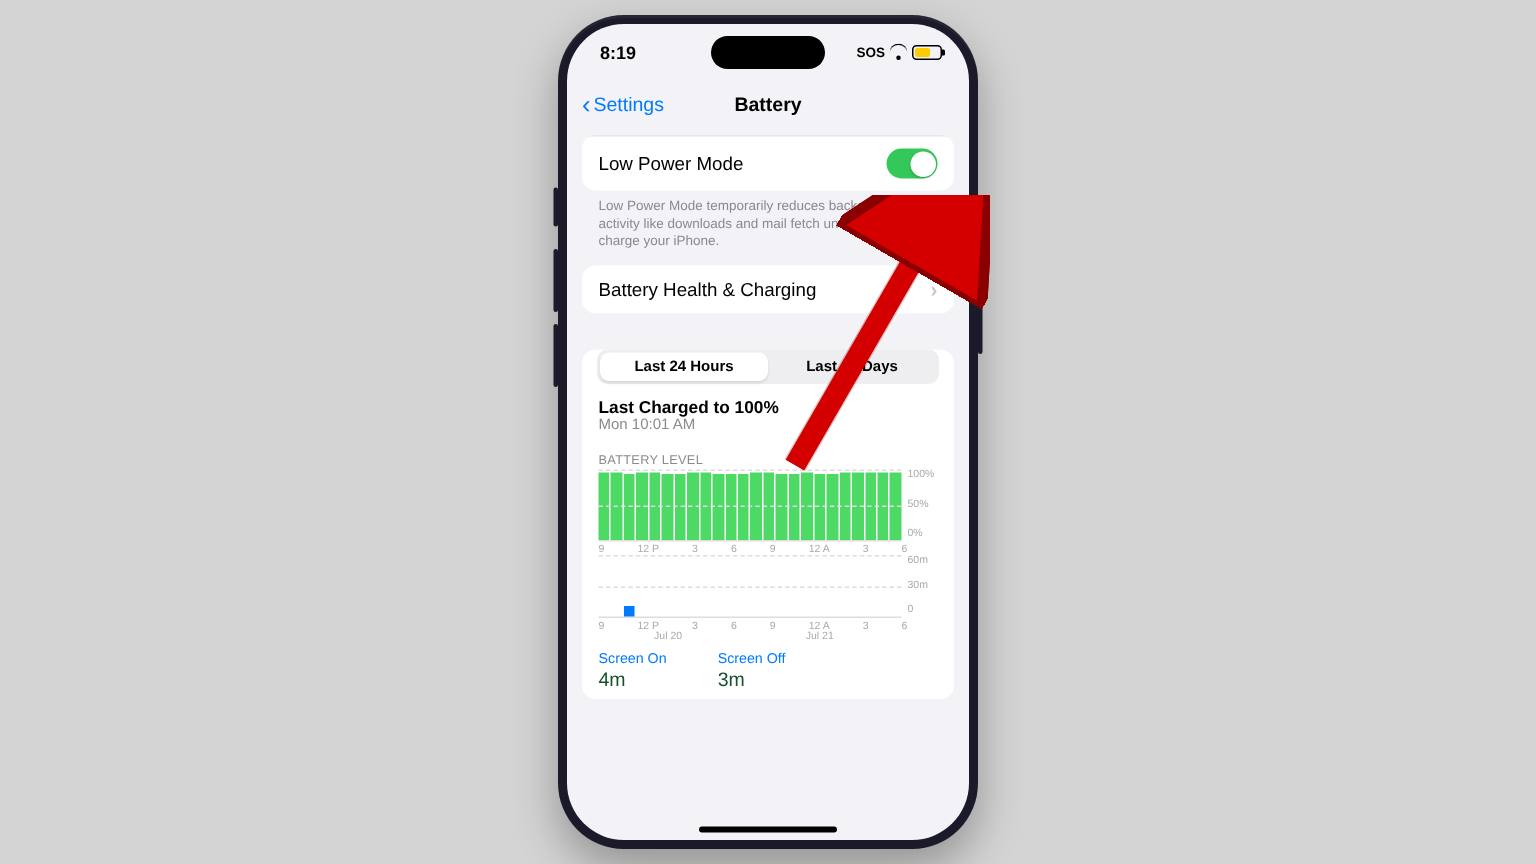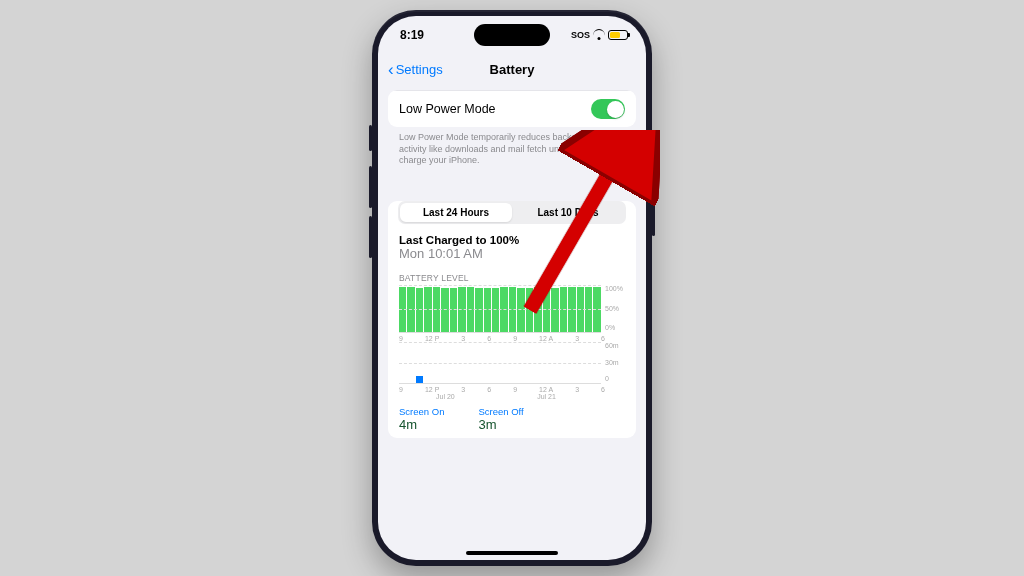--- a/index.html
+++ b/index.html
@@ -209,21 +209,21 @@
   }
   .chart-card {
     background: #fff;
     border-radius: 9px;
     padding-bottom: 6px;
   }
   .charge-info {
     padding: 2px 11px 4px;
   }
   .charge-title { font-size: 11.5px; font-weight: 600; }
-  .charge-sub { font-size: 13px; color: #8a8a8e; }
+  .charge-sub { font-size: 10px; color: #8a8a8e; }
   .section-label {
     font-size: 8.5px;
     color: #8a8a8e;
     padding: 8px 11px 2px;
     letter-spacing: 0.2px;
   }
   .chart-area {
     padding: 0 11px;
     display: flex;
     gap: 4px;
@@ -332,20 +332,26 @@
       <div class="cell-group">
         <div class="cell sep">
           <span>Low Power Mode</span>
           <div class="toggle on">
               <div class="knob"></div>
             </div>
         </div>
       </div>
       <div class="footer-text">Low Power Mode temporarily reduces background activity like downloads and mail fetch until you can fully charge your iPhone.</div>
 
+      <div class="cell-group">
+        <div class="cell">
+          <span>Battery Health &amp; Charging</span>
+          <span class="disclosure">›</span>
+        </div>
+      </div>
 
       <div class="chart-card" style="margin-top:24px;">
         <div class="seg-control">
           <div class="seg active">Last 24 Hours</div>
           <div class="seg">Last 10 Days</div>
         </div>
         <div class="charge-info">
           <div class="charge-title">Last Charged to 100%</div>
           <div class="charge-sub">Mon 10:01 AM</div>
         </div>

